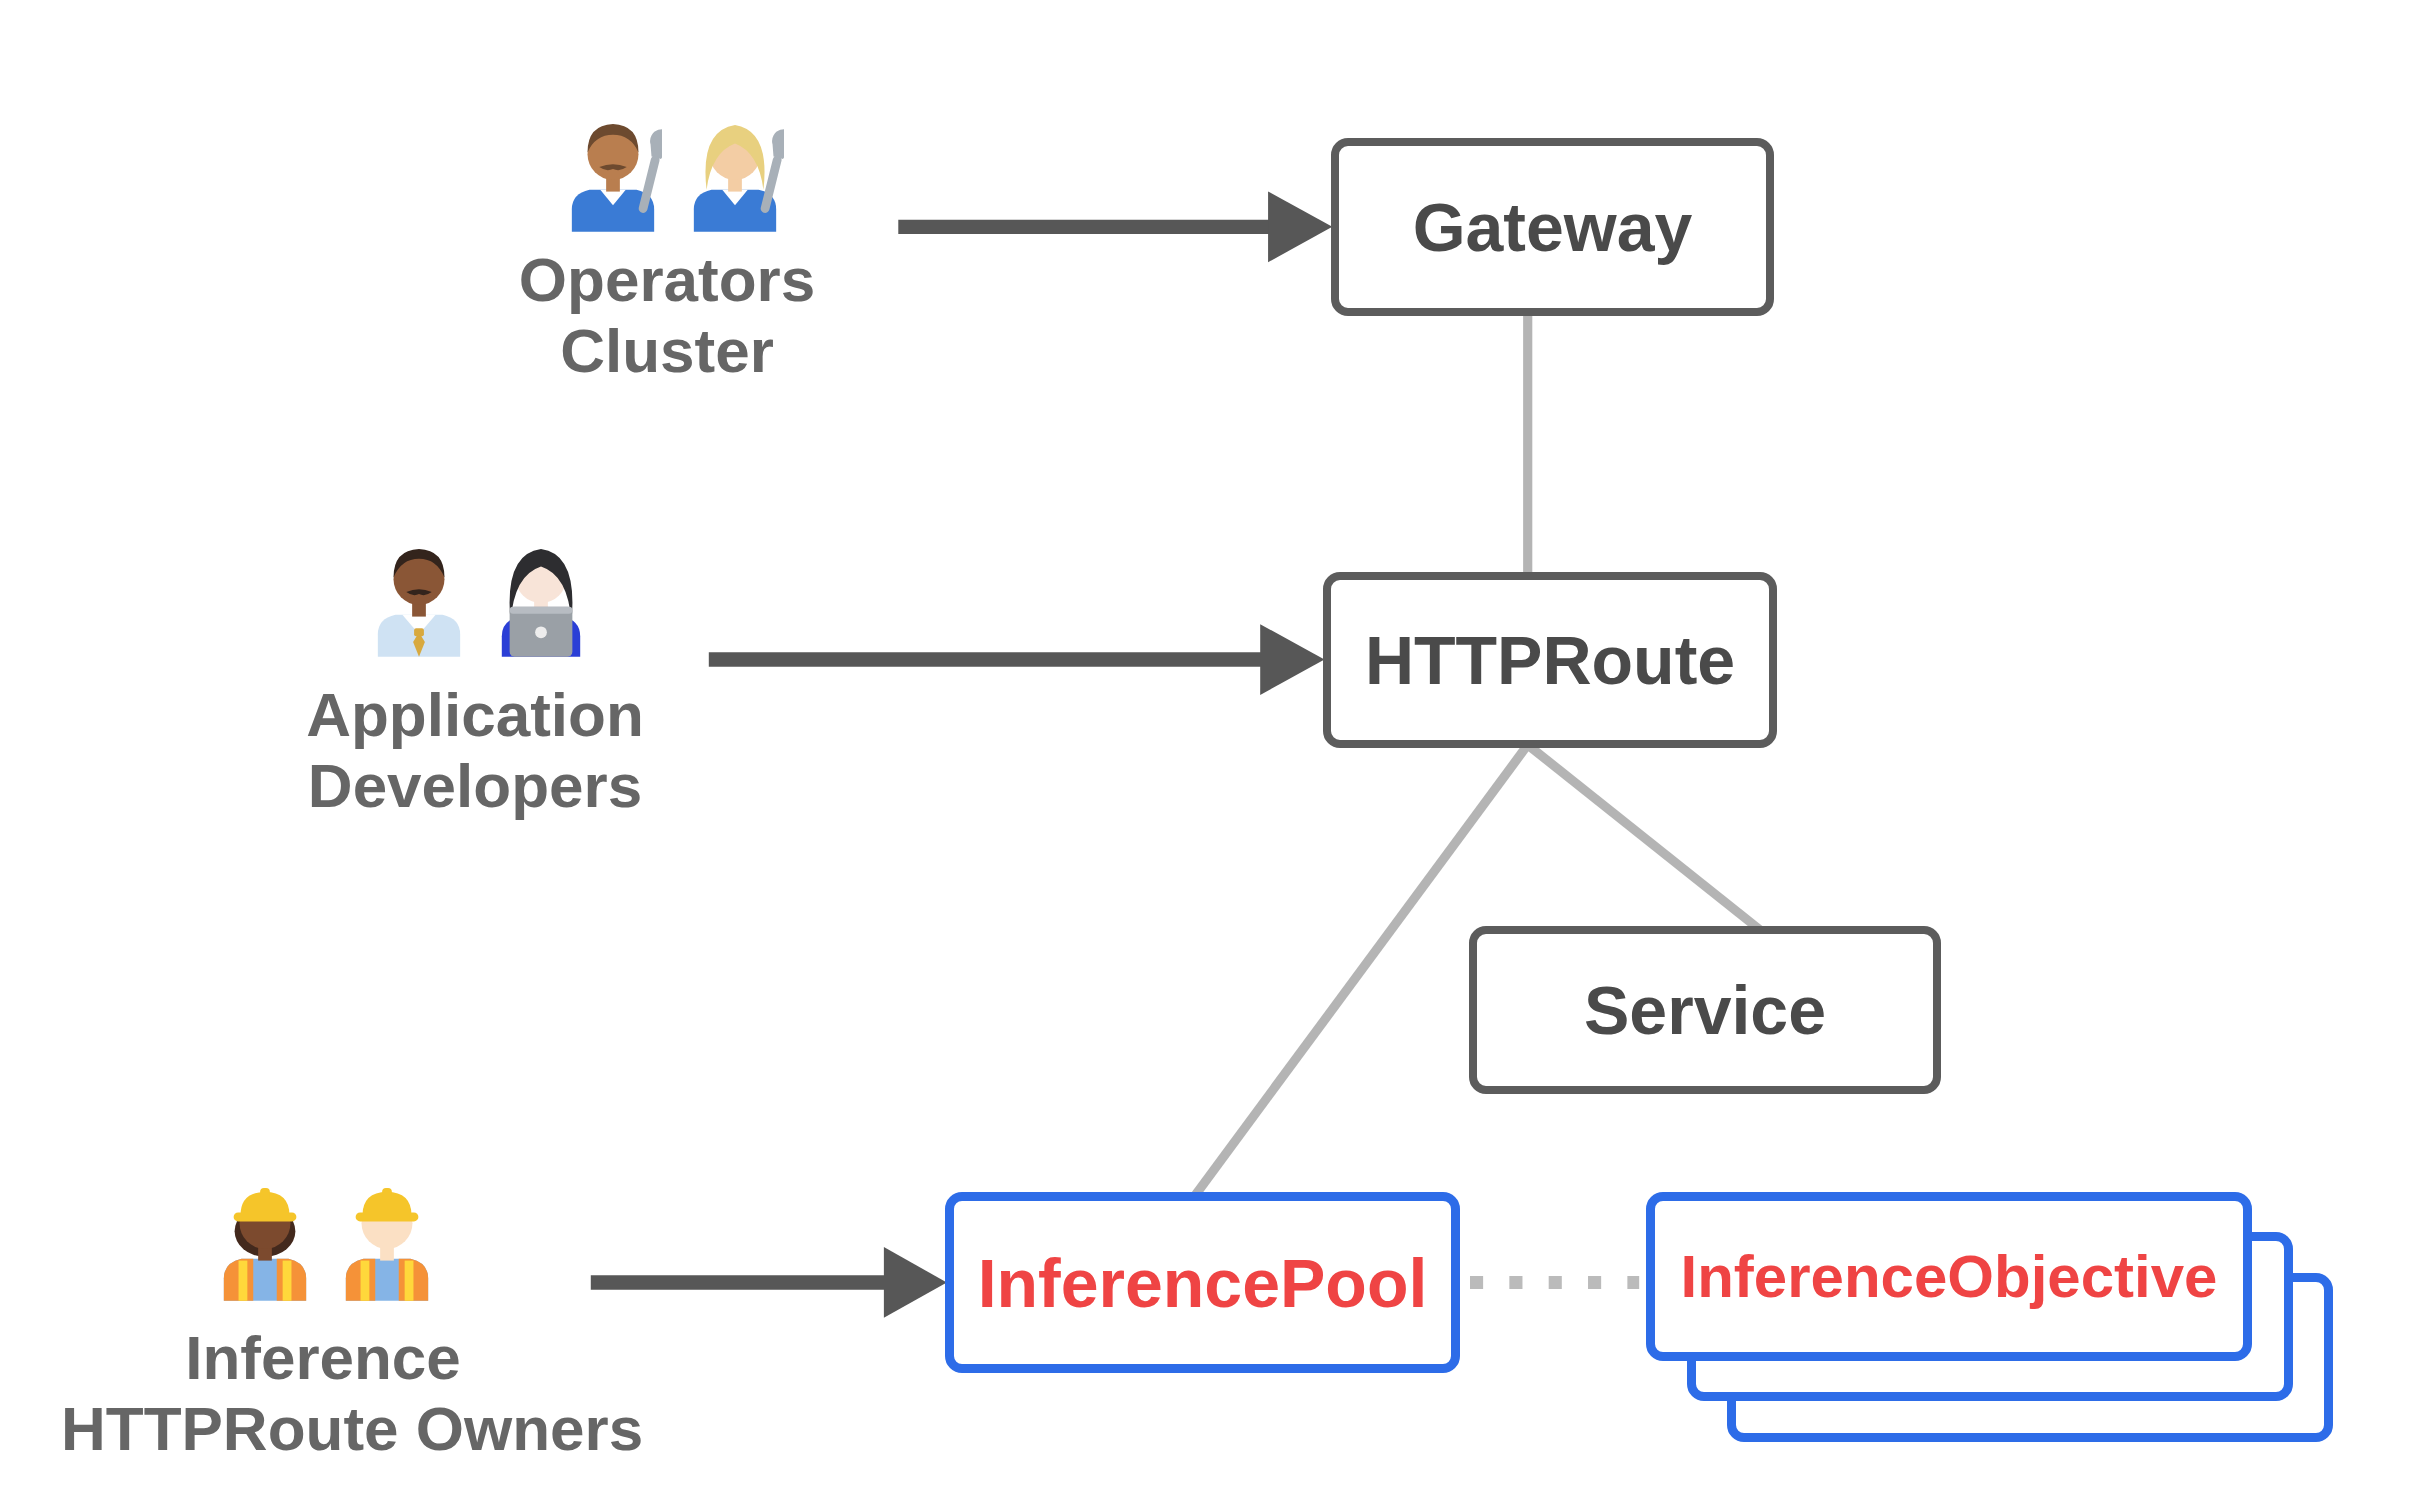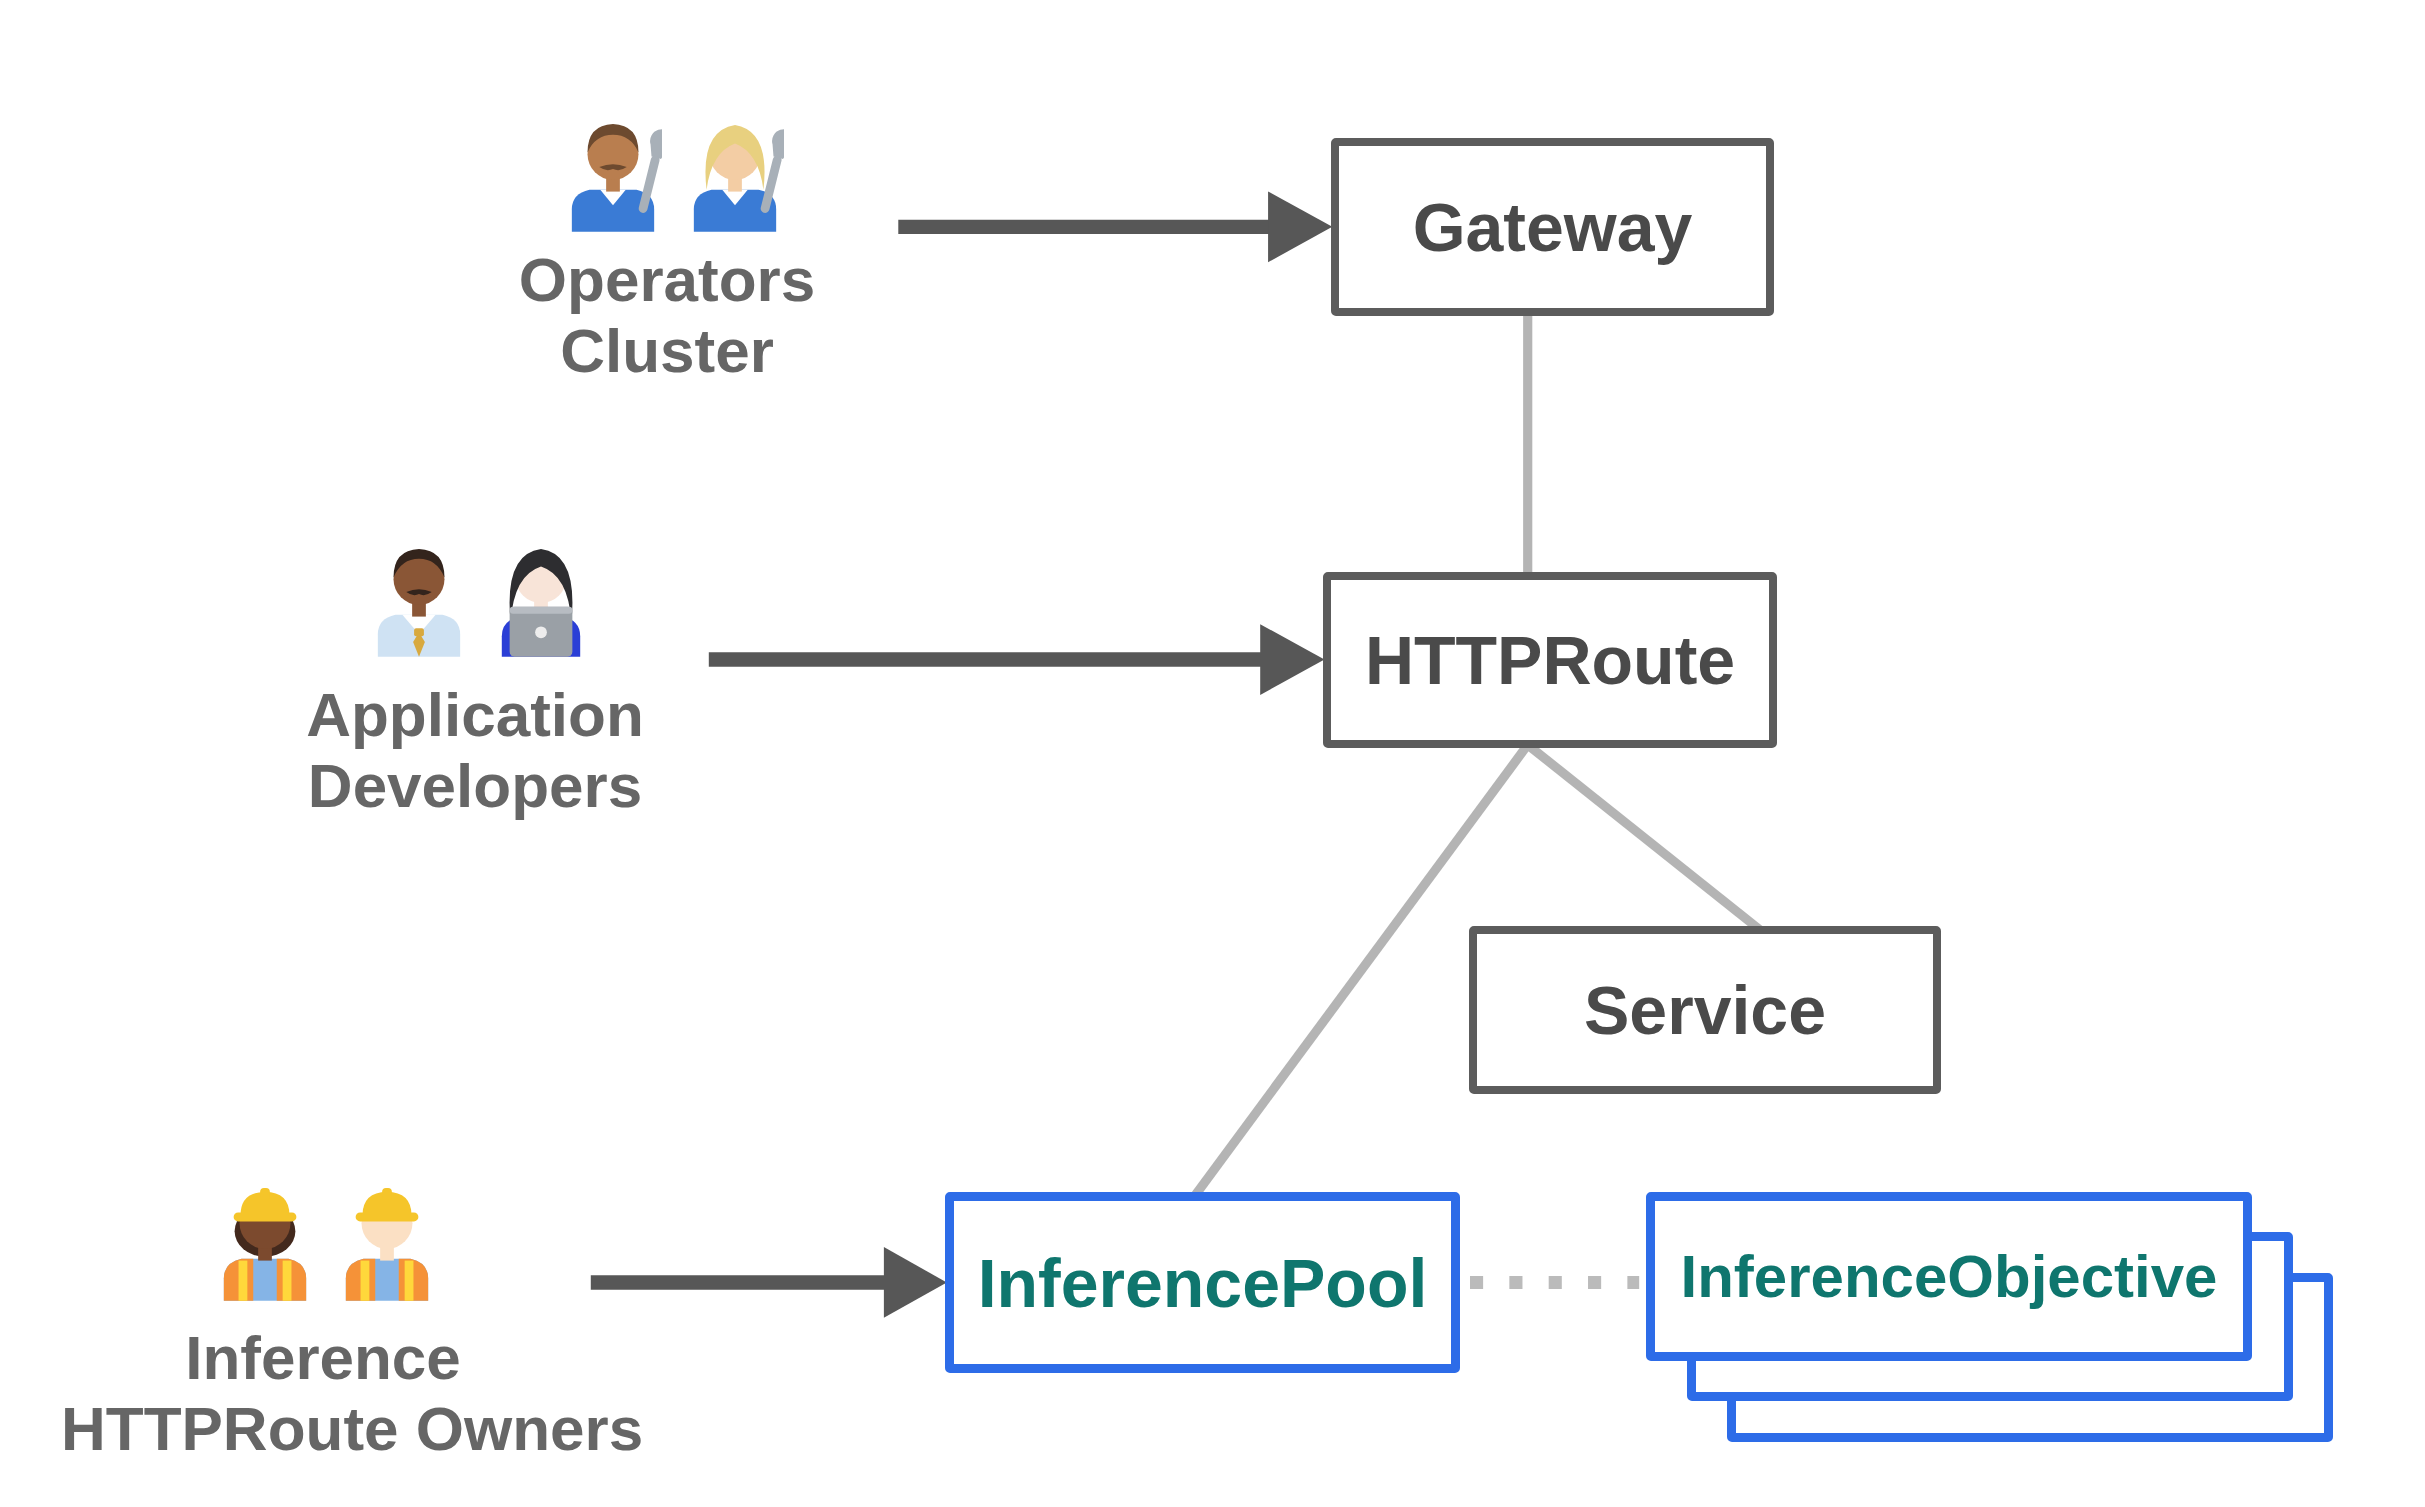--- a/index.html
+++ b/index.html
@@ -9,31 +9,31 @@
     background:#ffffff;
     font-family:"Liberation Sans","DejaVu Sans",sans-serif;
     overflow:hidden;
   }
   .edges{position:absolute;left:0;top:0;z-index:1;}
   .node{
     position:absolute;
     box-sizing:border-box;
     background:#ffffff;
     border:8.5px solid #5c5c5c;
-    border-radius:5px;
+    border-radius:17px;
     display:flex;align-items:center;justify-content:center;
     font-weight:bold;
     font-size:68px;
     color:#4a4a4a;
     z-index:3;
     letter-spacing:0px;
   }
   .node.blue{
     border:9.2px solid #2d6ce8;
-    color:#0f766e;
+    color:#ef4444;
   }
   .node.stack-layer{
     z-index:2;
     background:#ffffff;
   }
   #node-inferenceobjective{font-size:60px;}
   .persona{position:absolute;z-index:3;}
   .persona-icons{display:flex;gap:23.6px;}
   .persona-icons svg{display:block;}
   .persona-label{

